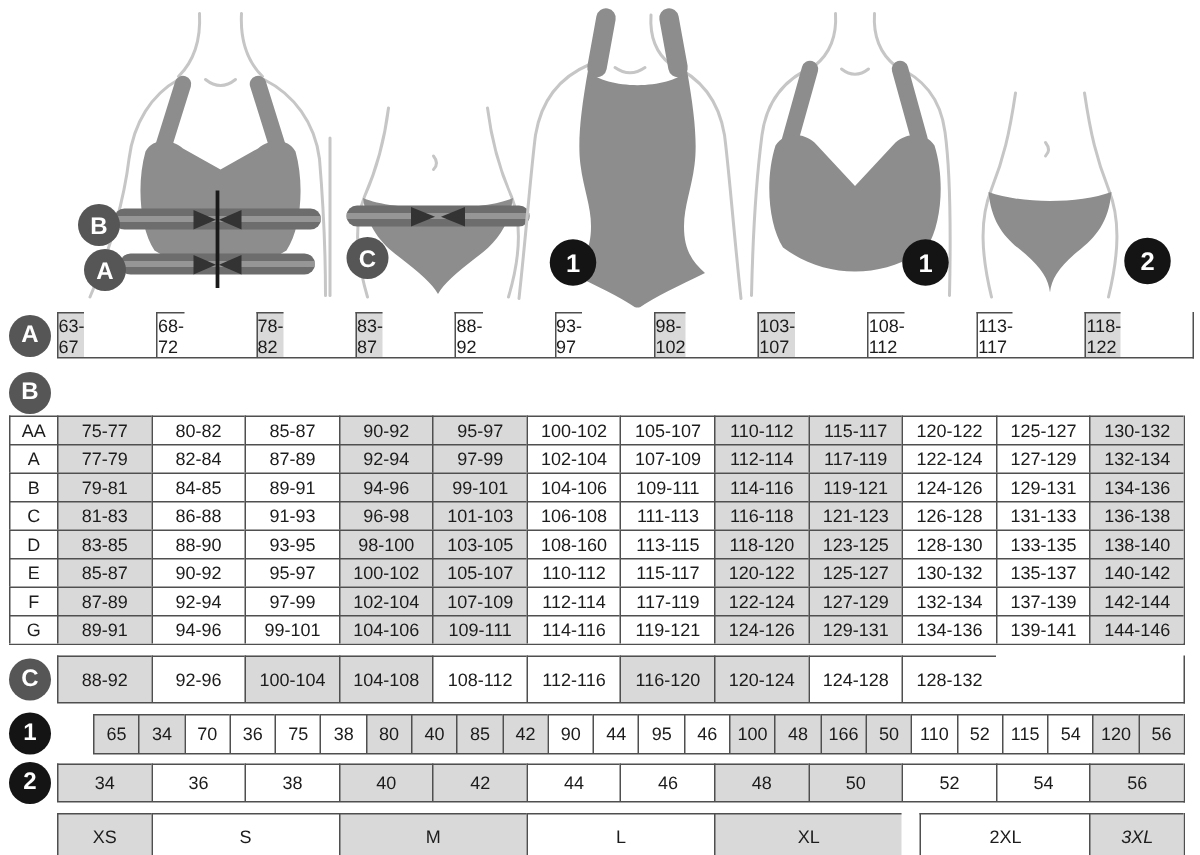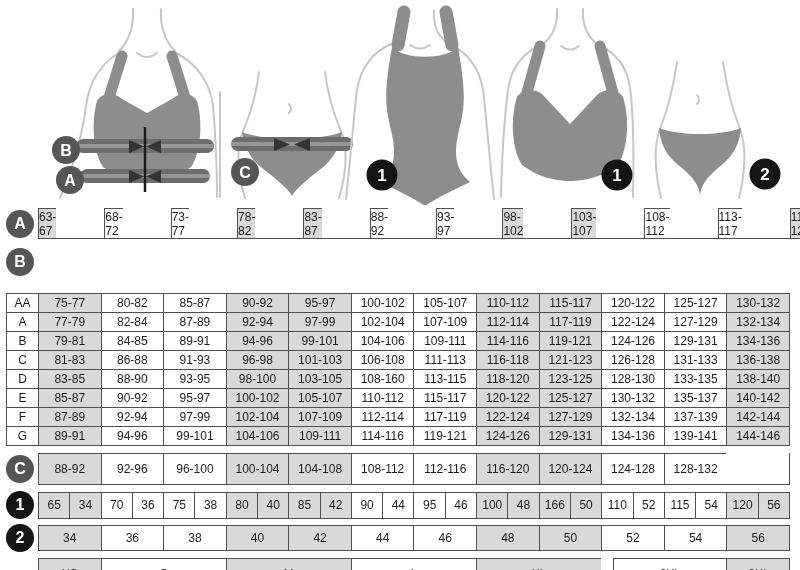--- a/index.html
+++ b/index.html
@@ -27,24 +27,24 @@
           display: flex; align-items: center; justify-content: center;
           font-size: 12px; color: var(--ink); background: var(--plain); }
   .g { background: var(--shade); }
   .w { background: var(--plain); }
   .pair { display: flex; }
   .pair .cell { flex: 1; }
 
   .row-a { margin-top: 3px; } .row-a .grid12 { height: 31px; gap: 48px; }
   .b-head { margin-top: 8px; height: 30px; }
   .btable { display: grid; grid-template-columns: 32px repeat(12, 1fr);
-            grid-auto-rows: 19px; margin: 16px 10px 0 6px;
+            grid-auto-rows: 19px; margin: 0 10px 0 6px;
             border-right: 1px solid var(--grid); border-bottom: 1px solid var(--grid); }
   .row-c { margin-top: 7px; } .row-c .grid12 { height: 32px; }
-  .row-1 { margin-top: 6px; } .row-1 .grid12 { height: 27px; }
+  .row-1 { margin-top: 6px; } .row-1 .grid12 { height: 27px; margin-left: 24px; }
   .row-2 { margin-top: 5px; } .row-2 .grid12 { height: 26px; }
   .row-s { margin-top: 6px; } .row-s .grid12 { height: 31px; }
 </style>
 </head>
 <body>
 
 <div class="sheet">
 
   <svg class="illos" viewBox="0 0 800 205">
 
@@ -146,21 +146,20 @@
 
   <div class="band row-a">
     <div class="gutter">
       <div class="badge">
           <span>A</span>
         </div>
     </div>
     <div class="grid12" id="row-a-cells">
         <div class="cell g">63-67</div>
         <div class="cell w">68-72</div>
-        <div class="cell w">73-77</div>
         <div class="cell g">78-82</div>
         <div class="cell g">83-87</div>
         <div class="cell w">88-92</div>
         <div class="cell w">93-97</div>
         <div class="cell g">98-102</div>
         <div class="cell g">103-107</div>
         <div class="cell w">108-112</div>
         <div class="cell w">113-117</div>
         <div class="cell g">118-122</div>
       </div>
@@ -283,21 +282,20 @@
 
   <div class="band row-c">
     <div class="gutter">
       <div class="badge">
           <span>C</span>
         </div>
     </div>
     <div class="grid12" id="row-c-cells">
         <div class="cell g">88-92</div>
         <div class="cell w">92-96</div>
-        <div class="cell w">96-100</div>
         <div class="cell g">100-104</div>
         <div class="cell g">104-108</div>
         <div class="cell w">108-112</div>
         <div class="cell w">112-116</div>
         <div class="cell g">116-120</div>
         <div class="cell g">120-124</div>
         <div class="cell w">124-128</div>
         <div class="cell w">128-132</div>
       </div>
   </div>

